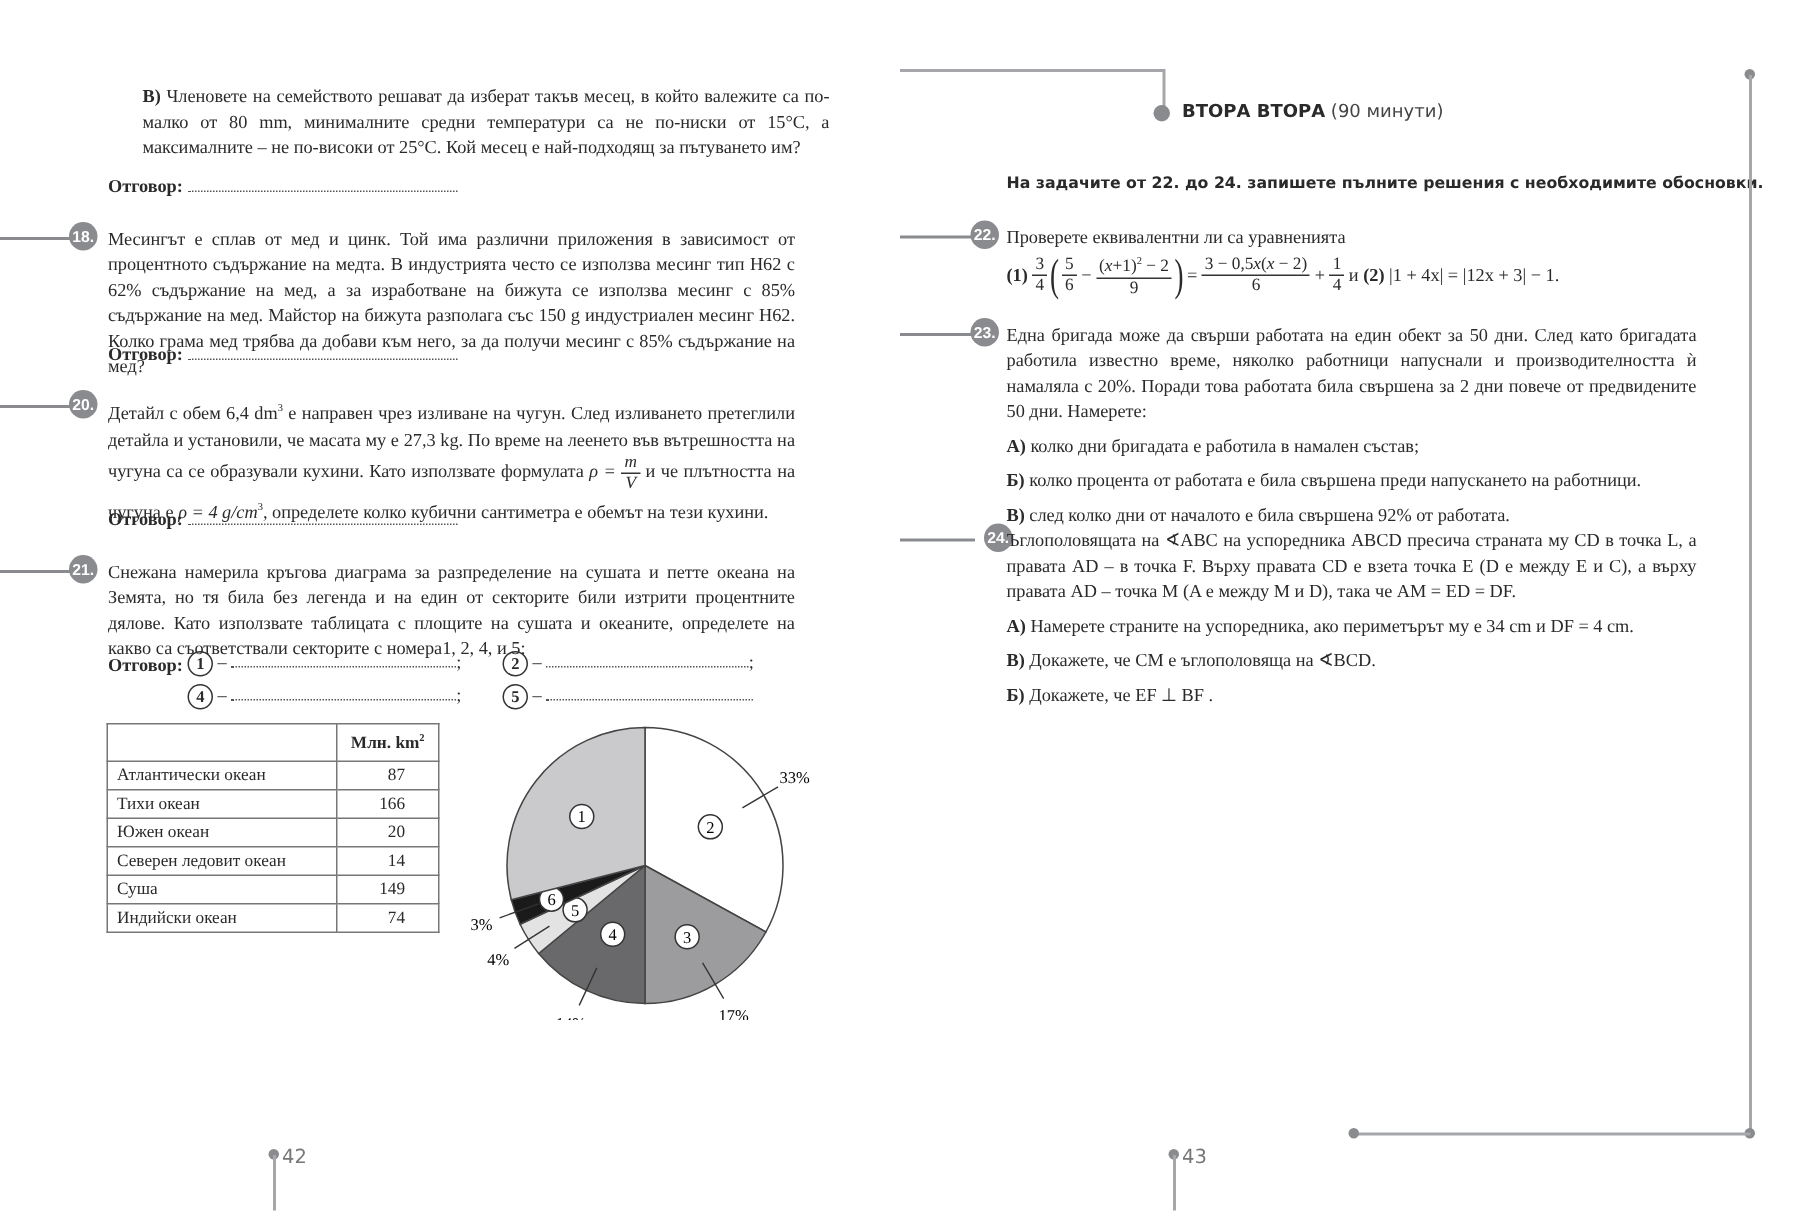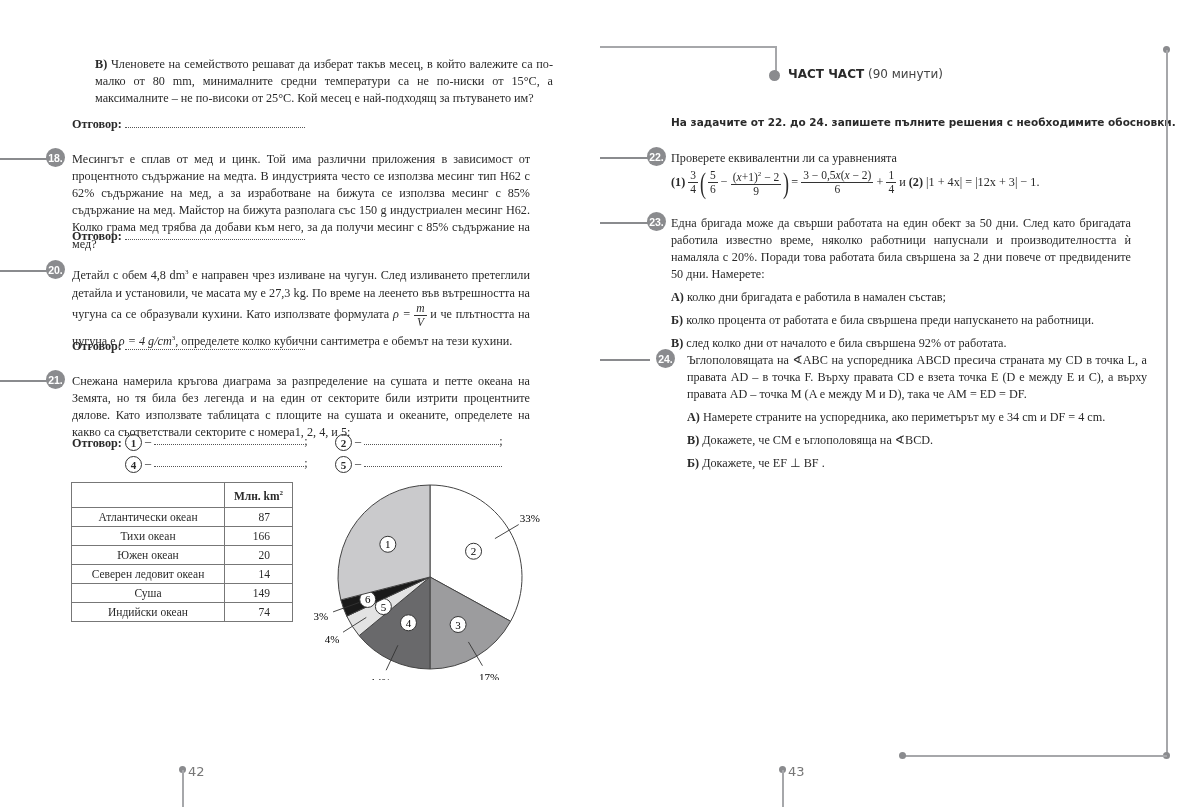--- a/index.html
+++ b/index.html
@@ -10,21 +10,21 @@
   .ans { font-size:12.2px; }
   .ans b { font-weight:bold;margin-top:30px; }
   .dots { display:inline-block; border-bottom:1px dotted #555; height:9px; vertical-align:baseline; }
   .qnum { position:absolute; width:19px; height:19px; border-radius:50%; background:#8a8b8e; color:#fff;
           font-family:"Liberation Sans", sans-serif; font-weight:bold; font-size:10.5px;
           display:flex; align-items:center; justify-content:center; }
   .qline { position:absolute; height:1.5px; background:#8a8b8e; }
   .sub { margin-top:6px; }
   .sub b { font-weight:bold; }
   table.ocean { border-collapse:collapse; font-size:11.5px; }
-  table.ocean td { border:1px solid #777; height:18px; padding:0 6px;text-align:center; }
+  table.ocean td { border:1px solid #777; height:18px; padding:0 6px; }
   table.ocean td.v { text-align:right; padding-right:22px; }
   table.ocean th { border:1px solid #777; height:22px; font-weight:bold; font-size:11.5px; }
   .circ { display:inline-flex; width:15px; height:15px; border:1.3px solid #333; border-radius:50%;
           align-items:center; justify-content:center; font-weight:bold; font-size:11px; vertical-align:middle; }
   .sans { font-family:"DejaVu Sans", sans-serif; }
   .pagenum { font-family:"DejaVu Sans", sans-serif; font-size:13px; color:#777; }
   .dot { position:absolute; width:7px; height:7px; border-radius:50%; background:#8a8b8e; }
   .gline { position:absolute; background:#a6a7aa; }
   i.m { font-style:italic; }
   .frac { display:inline-flex; flex-direction:column; align-items:center; vertical-align:middle; font-size:11.5px; line-height:13px; }
@@ -48,21 +48,21 @@
   <div class="qnum" style="left:46px; top:148px;">18.</div>
   <div class="abs para" style="left:72px; top:151px; width:458px;">Месингът е сплав от мед и цинк. Той има различни приложения в зависимост от процентното съдържание на медта. В индустрията често се използва месинг тип Н62 с 62% съдържание на мед, а за изработване на бижута се използва месинг с 85% съдържание на мед. Майстор на бижута разполага със 150 g индустриален месинг Н62. Колко грама мед трябва да добави към него, за да получи месинг с 85% съдържание на мед?</div>
   <div class="abs ans" style="left:72px; top:229px;">
     <b>Отговор:</b>
     <span class="dots" style="width:180px;"></span>
   </div>
 
   <div class="qline" style="left:0; top:270px; width:48px;"></div>
   <div class="qnum" style="left:46px; top:260px;">20.</div>
   <div class="abs para" style="left:72px; top:263px; width:458px; line-height:18px;">
-    <span>Детайл с обем 4,8 dm</span><sup style="font-size:7px;">3</sup><span> е направен чрез изливане на чугун. След изливането претеглили детайла и установили, че масата му е 27,3 kg. По време на леенето във вътрешността на чугуна са се образували кухини. Като използвате формулата </span>
+    <span>Детайл с обем 6,4 dm</span><sup style="font-size:7px;">3</sup><span> е направен чрез изливане на чугун. След изливането претеглили детайла и установили, че масата му е 27,3 kg. По време на леенето във вътрешността на чугуна са се образували кухини. Като използвате формулата </span>
     <span><i class="m">ρ =</i>
       <span class="frac">
           <i class="n m">m</i>
           <i class="m">V</i>
         </span></span><span> и че плътността на чугуна е </span><i class="m">ρ = 4 g/cm</i><sup style="font-size:7px;">3</sup><span>, определете колко кубични сантиметра е обемът на тези кухини.</span>
   </div>
   <div class="abs ans" style="left:72px; top:339px;">
     <b>Отговор:</b>
     <span class="dots" style="width:180px;"></span>
   </div>
@@ -159,21 +159,21 @@
   <div class="gline" style="left:182px; top:770px; width:1.5px; height:40px;"></div>
   <div class="abs pagenum" style="left:188px; top:764px;">42</div>
 </div>
 
 <div>
 
   <div class="gline" style="left:600px; top:46px; width:176px; height:1.5px;"></div>
   <div class="gline" style="left:775px; top:46px; width:1.5px; height:28px;"></div>
   <div class="dot" style="left:769px; top:70px; width:11px; height:11px;"></div>
   <div class="abs sans" style="left:788px; top:67px; font-size:12px;">
-    <b>ЧАСТ ЧАСТ</b><span style="color:#444;"> (90 минути)</span>
+    <b>ВТОРА ВТОРА</b><span style="color:#444;"> (90 минути)</span>
   </div>
   <div class="abs sans" style="left:671px; top:116px; font-size:10.5px; font-weight:bold;text-align:right;">На задачите от 22. до 24. запишете пълните решения с необходимите обосновки.</div>
 
   <div class="dot" style="left:1163px; top:46px;"></div>
   <div class="gline" style="left:1166px; top:50px; width:1.5px; height:706px;"></div>
   <div class="dot" style="left:1163px; top:752px;"></div>
   <div class="gline" style="left:903px; top:755px; width:264px; height:1.5px;"></div>
   <div class="dot" style="left:899px; top:752px;"></div>
 
   <div class="qline" style="left:600px; top:157px; width:50px;"></div>
@@ -213,21 +213,21 @@
   <div class="qnum" style="left:647px; top:212px;">23.</div>
   <div class="abs para" style="left:671px; top:215px; width:460px;">
     <div>Една бригада може да свърши работата на един обект за 50 дни. След като бригадата работила известно време, няколко работници напуснали и производителността ѝ намаляла с 20%. Поради това работата била свършена за 2 дни повече от предвидените 50 дни. Намерете:</div>
     <div class="sub"><b>А)</b> <span>колко дни бригадата е работила в намален състав;</span></div>
     <div class="sub"><b>Б)</b> <span>колко процента от работата е била свършена преди напускането на работници.</span></div>
     <div class="sub"><b>В)</b> <span>след колко дни от началото е била свършена 92% от работата.</span></div>
   </div>
 
   <div class="qline" style="left:600px; top:359px; width:50px;"></div>
   <div class="qnum" style="left:656px; top:349px;">24.</div>
-  <div class="abs para" style="left:671px; top:352px; width:460px;margin-left:16px;">
+  <div class="abs para" style="left:671px; top:352px; width:460px;">
     <div>Ъглополовящата на ∢ABC на успоредника ABCD пресича страната му CD в точка L, а правата AD – в точка F. Върху правата CD е взета точка E (D е между E и C), а върху правата AD – точка M (A е между M и D), така че AM = ED = DF.</div>
     <div class="sub"><b>А)</b> <span>Намерете страните на успоредника, ако периметърът му е 34 cm и DF = 4 cm.</span></div>
     <div class="sub"><b>В)</b> <span>Докажете, че CM е ъглополовяща на ∢BCD.</span></div>
     <div class="sub"><b>Б)</b> <span>Докажете, че EF ⊥ BF .</span></div>
   </div>
 
   <div class="dot" style="left:779px; top:766px;"></div>
   <div class="gline" style="left:782px; top:770px; width:1.5px; height:40px;"></div>
   <div class="abs pagenum" style="left:788px; top:764px;">43</div>
 </div>

